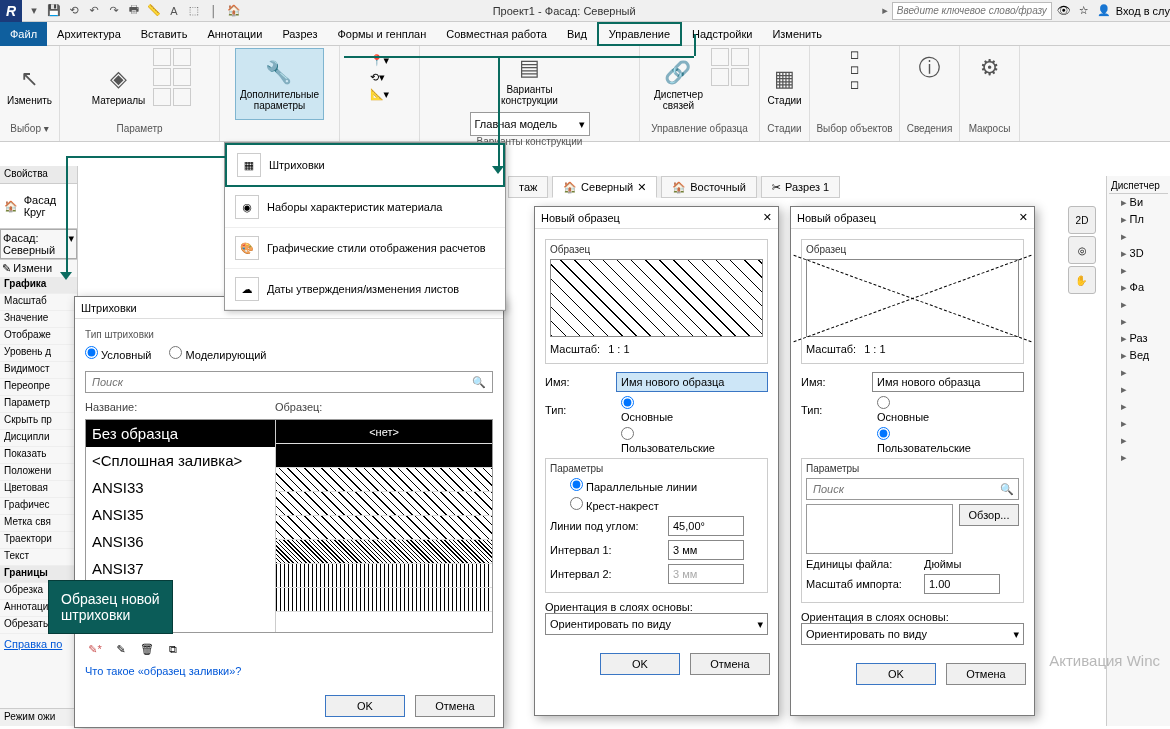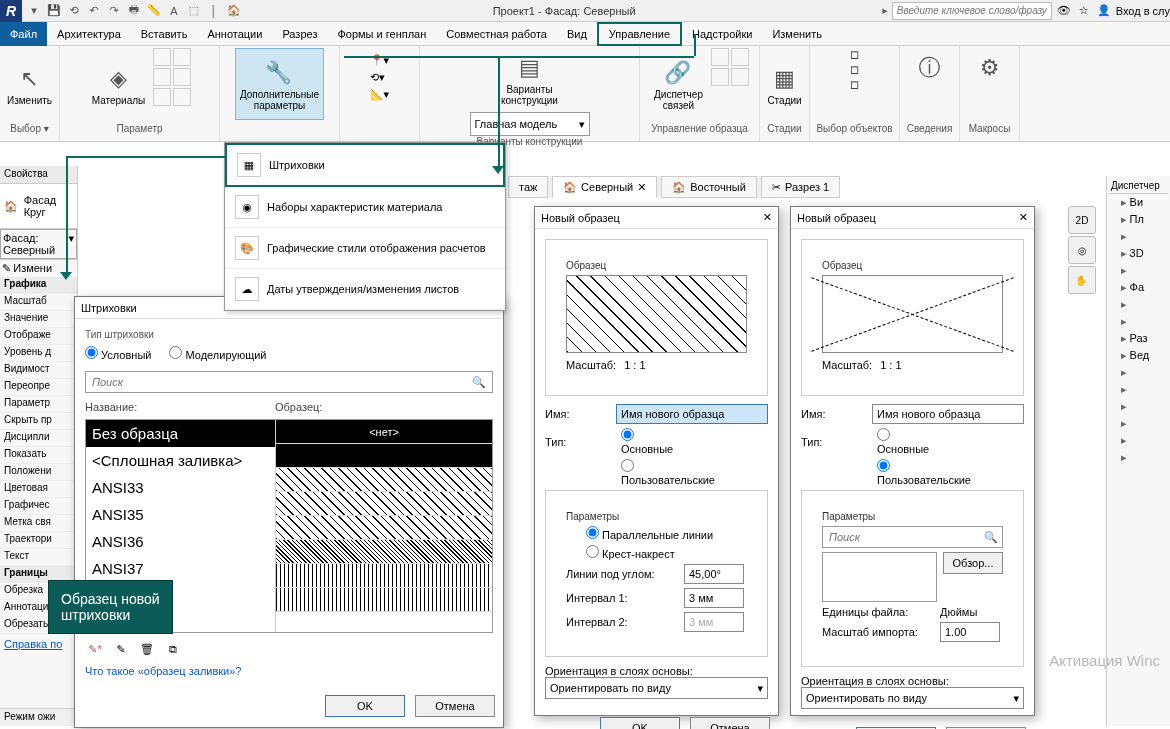--- a/index.html
+++ b/index.html
@@ -79,33 +79,33 @@
 
 
 .viewtabs { position: absolute; left: 508px; top: 176px; height: 22px; display: flex; align-items: center; gap: 4px; background: #efefef; z-index: 5; }
 .vtab { display: flex; align-items: center; gap: 4px; padding: 0 10px; height: 22px; border: 1px solid #ccc; background: #f7f7f7; font-size: 11px; }
 .vtab.act { background: #fff; border-bottom: 1px solid #fff; }
 
 
 .dlg.newpat { width: 245px; top: 206px; z-index: 45; }
 .dlg.newpat.a { left: 534px; height: 510px; }
 .dlg.newpat.b { left: 790px; height: 510px; }
-.fieldset { border: 1px solid #ccc; padding: 20px; margin-bottom: 8px; }
+.fieldset { border: 1px solid #ccc; padding: 4px; margin-bottom: 8px; }
 .fieldset .lg { font-size: 10px; color: #333; margin-bottom: 4px; }
 .preview { height: 78px; border: 1px solid #888; margin-bottom: 6px; }
 .preview.diag { background: repeating-linear-gradient(45deg,#000 0 1px,transparent 1px 10px); }
 .preview.cross { position: relative; background: #fff; }
 .preview.cross::before, .preview.cross::after { content: ''; position: absolute; border-top: 1px dashed #000; width: 120%; top: 50%; left: -10%; }
 .preview.cross::before { transform: rotate(20deg); }
 .preview.cross::after { transform: rotate(-20deg); }
 .frow { display: flex; align-items: center; gap: 8px; margin: 4px 0; font-size: 11px; }
 .frow label { width: 68px; }
 .frow input[type=text] { flex: 1; border: 1px solid #888; height: 20px; padding: 0 4px; font-size: 11px; }
 .frow input.sel { background: #cde6f7; border: 1px solid #3a76c4; }
-.frow .small { width: 60px; border: 1px solid #888; height: 20px; padding: 0 4px; text-align: left; display: flex; align-items: center; }
+.frow .small { width: 76px; border: 1px solid #888; height: 20px; padding: 0 4px; text-align: left; display: flex; align-items: center; }
 .select { border: 1px solid #888; height: 22px; padding: 0 4px; display: flex; align-items: center; justify-content: space-between; }
 
 
 .browser { position: absolute; right: 0; top: 176px; width: 64px; height: 550px; border-left: 1px solid #ccc; background: #f7f7f7; padding: 2px; overflow: hidden; }
 .browser .head { font-size: 10px; padding: 2px; border-bottom: 1px solid #ccc; }
 .browser .tree { font-size: 10px; }
 .browser .node { padding: 2px 0 2px 12px; white-space: nowrap; }
 .browser .node::before { content: '▸ '; color: #666; }
 
 

